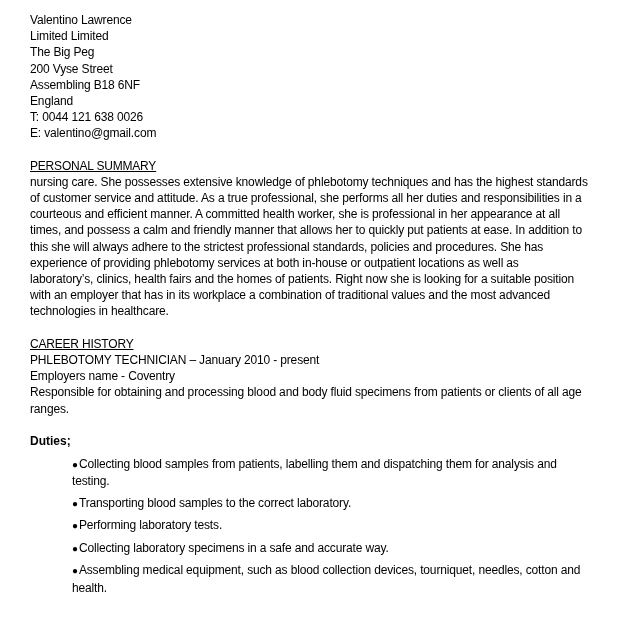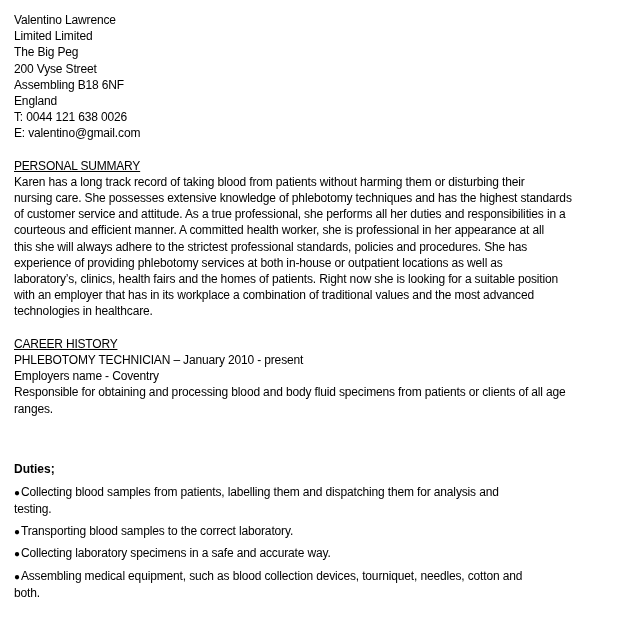--- a/index.html
+++ b/index.html
@@ -1,25 +1,25 @@
 <!DOCTYPE html>
 <html><head>
   <meta charset="utf-8">
   <style>
     html, body { margin: 0; padding: 0; background: #ffffff; }
     body {
       width: 636px; height: 618px; overflow: hidden; position: relative;
       font-family: "Liberation Sans", sans-serif; font-size: 12px; color: #000;
     }
-    .page { position: absolute; left: 14px; top: 12px; width: 580px; }
+    .page { position: absolute; left: 30px; top: 12px; width: 580px; }
     .line { line-height: 16.2px; height: 16.2px; white-space: nowrap; letter-spacing: -0.15px; }
     .heading { font-weight: normal; text-decoration: underline; line-height: 16.2px; letter-spacing: -0.2px; }
-    .bold { font-weight: bold; line-height: 16.2px; margin-top: 28px; }
+    .bold { font-weight: bold; line-height: 16.2px; }
     .gap { height: 16.2px; }
-    .duties { width: 536px; margin-top: 7px; }
+    .duties { margin-left: 42px; width: 536px; margin-top: 7px; }
     .duty { line-height: 16.2px; margin-bottom: 5.3px; letter-spacing: -0.15px; }
     .bullet { font-size: 10px; margin-right: 1px; }
   </style>
 </head>
 <body>
 
 <div class="page">
 
   <div>
     <div class="line">Valentino Lawrence</div>
@@ -30,24 +30,24 @@
     <div class="line">England</div>
     <div class="line">T: 0044 121 638 0026</div>
     <div class="line">E: valentino@gmail.com</div>
   </div>
 
   <div class="gap"></div>
 
   <div>
     <div class="heading">PERSONAL SUMMARY</div>
     <div>
-      <div class="line">Karen has a long track record of taking blood from patients without harming them or disturbing their</div>
       <div class="line">nursing care. She possesses extensive knowledge of phlebotomy techniques and has the highest standards</div>
       <div class="line">of customer service and attitude. As a true professional, she performs all her duties and responsibilities in a</div>
       <div class="line">courteous and efficient manner. A committed health worker, she is professional in her appearance at all</div>
+      <div class="line">times, and possess a calm and friendly manner that allows her to quickly put patients at ease. In addition to</div>
       <div class="line">this she will always adhere to the strictest professional standards, policies and procedures. She has</div>
       <div class="line">experience of providing phlebotomy services at both in-house or outpatient locations as well as</div>
       <div class="line">laboratory’s, clinics, health fairs and the homes of patients. Right now she is looking for a suitable position</div>
       <div class="line">with an employer that has in its workplace a combination of traditional values and the most advanced</div>
       <div class="line">technologies in healthcare.</div>
     </div>
   </div>
 
   <div class="gap"></div>
 
@@ -64,22 +64,25 @@
 
     <div class="duties">
       <div class="duty">
         <span class="bullet">●</span><span>Collecting blood samples from patients, labelling them and dispatching them for analysis and</span><br>
         <span>testing.</span>
       </div>
       <div class="duty">
         <span class="bullet">●</span><span>Transporting blood samples to the correct laboratory.</span>
       </div>
       <div class="duty">
+        <span class="bullet">●</span><span>Performing laboratory tests.</span>
+      </div>
+      <div class="duty">
         <span class="bullet">●</span><span>Collecting laboratory specimens in a safe and accurate way.</span>
       </div>
       <div class="duty">
         <span class="bullet">●</span><span>Assembling medical equipment, such as blood collection devices, tourniquet, needles, cotton and</span><br>
-        <span>both.</span>
+        <span>health.</span>
       </div>
     </div>
   </div>
 
 </div>
 
 </body></html>

